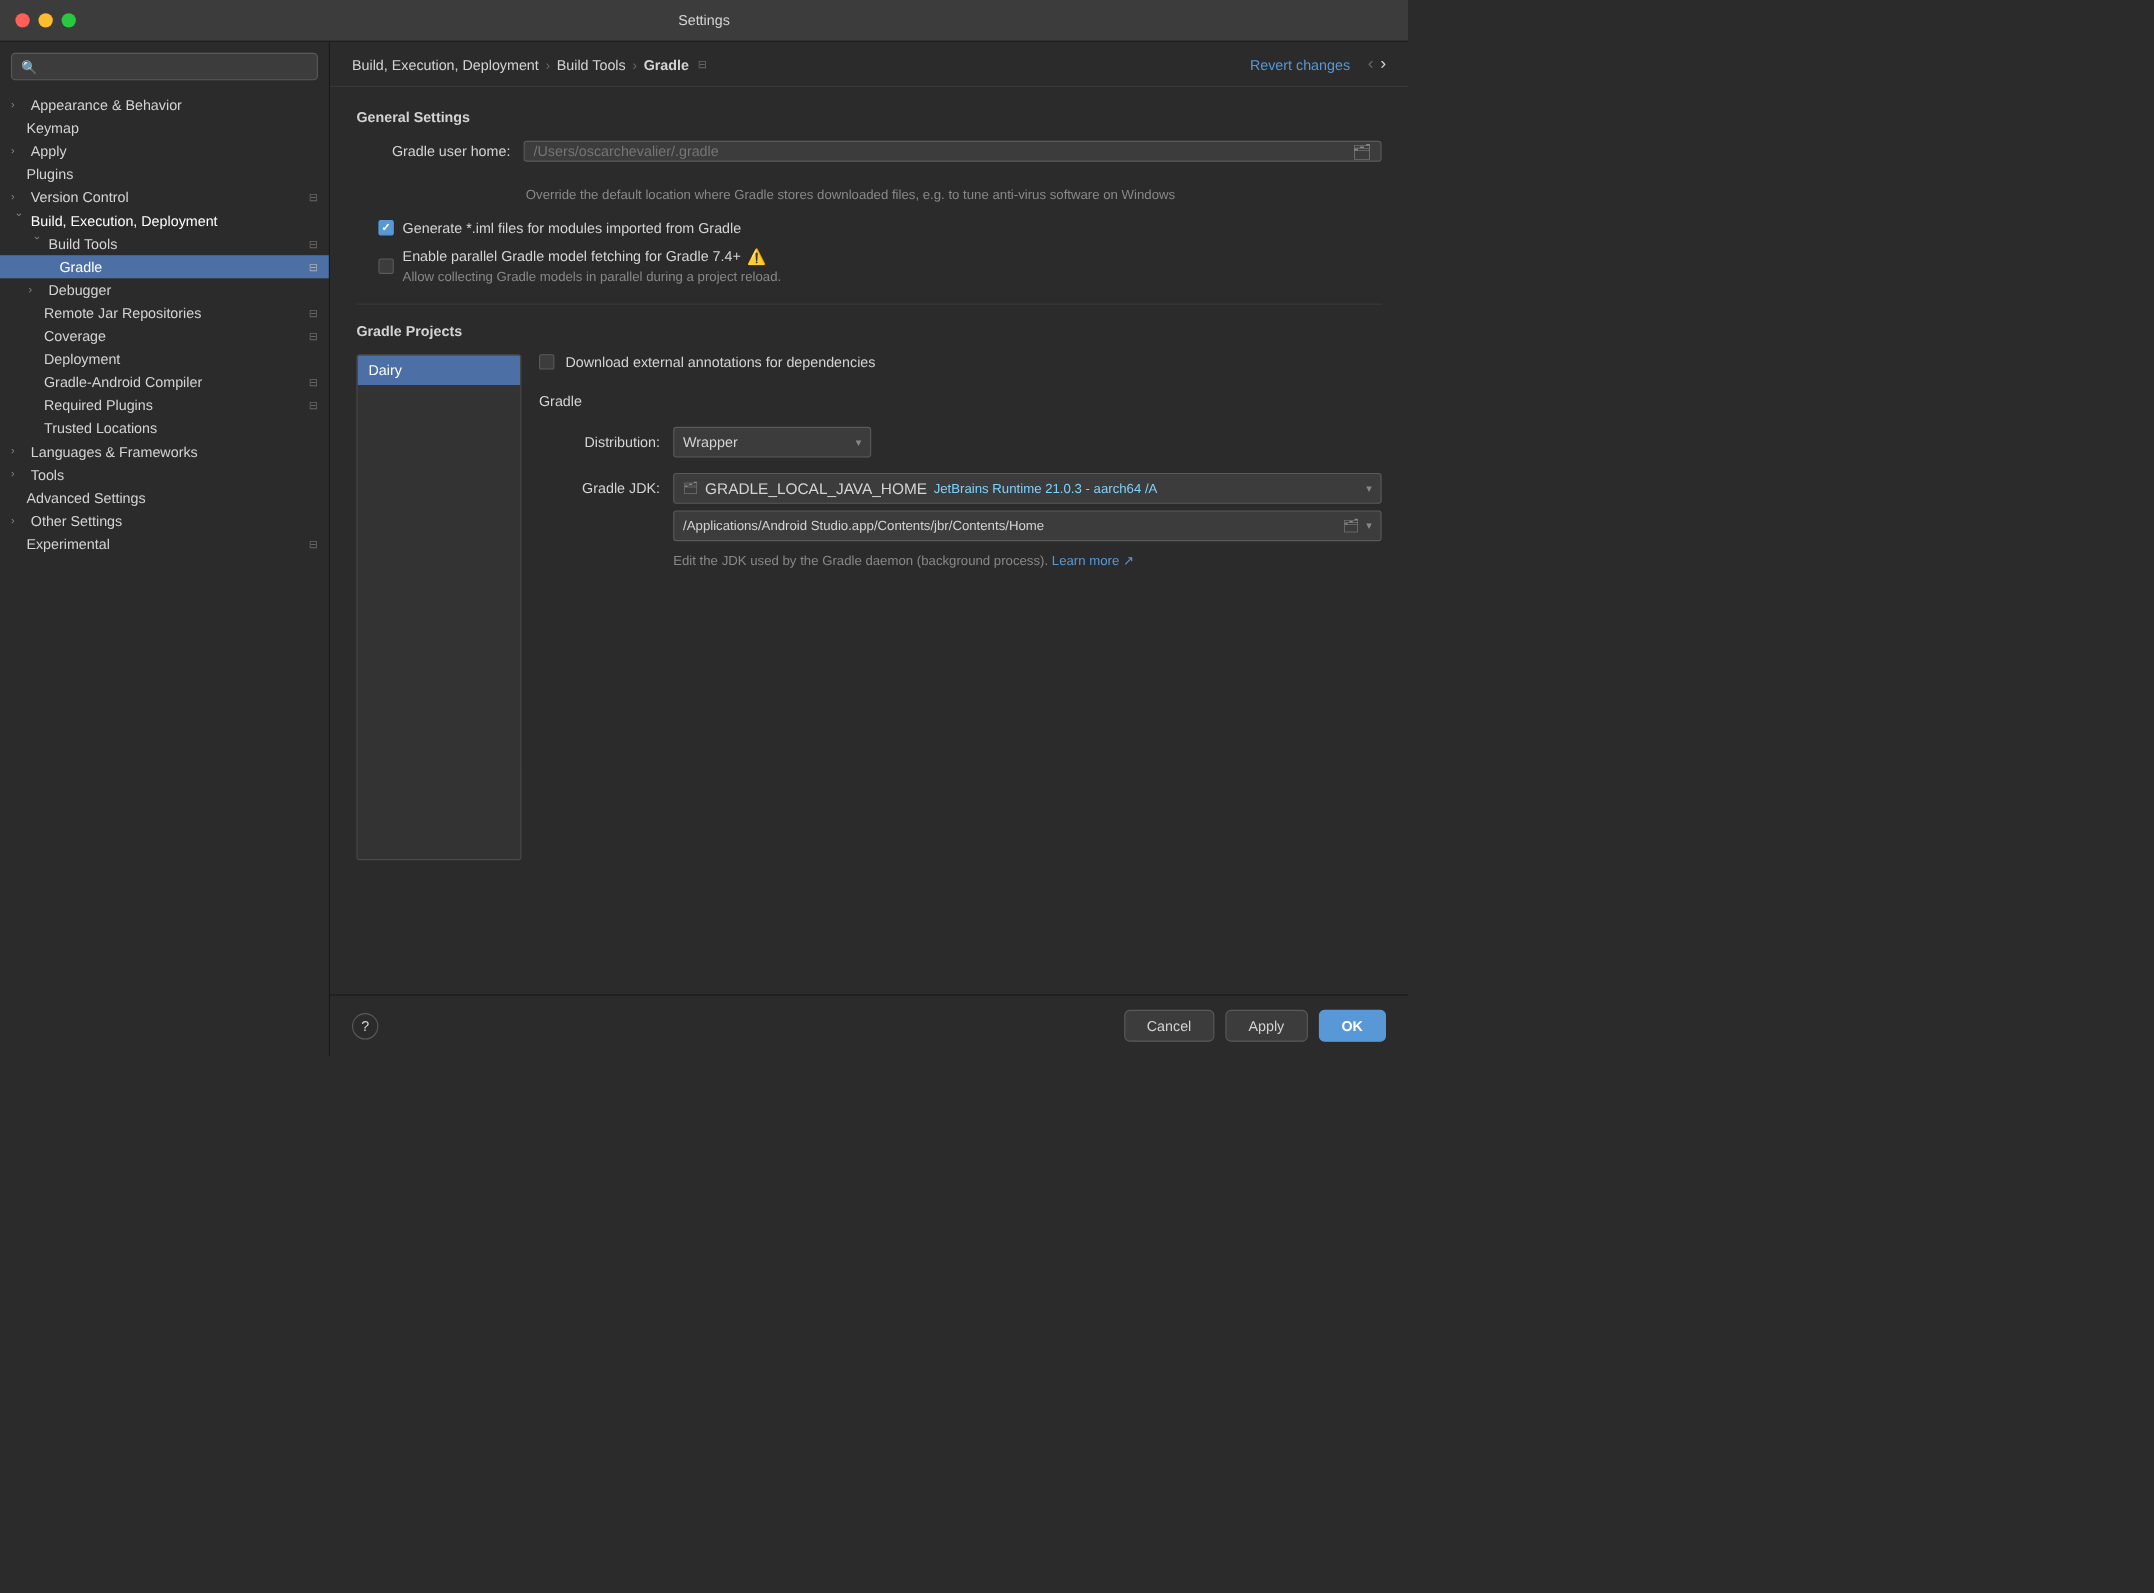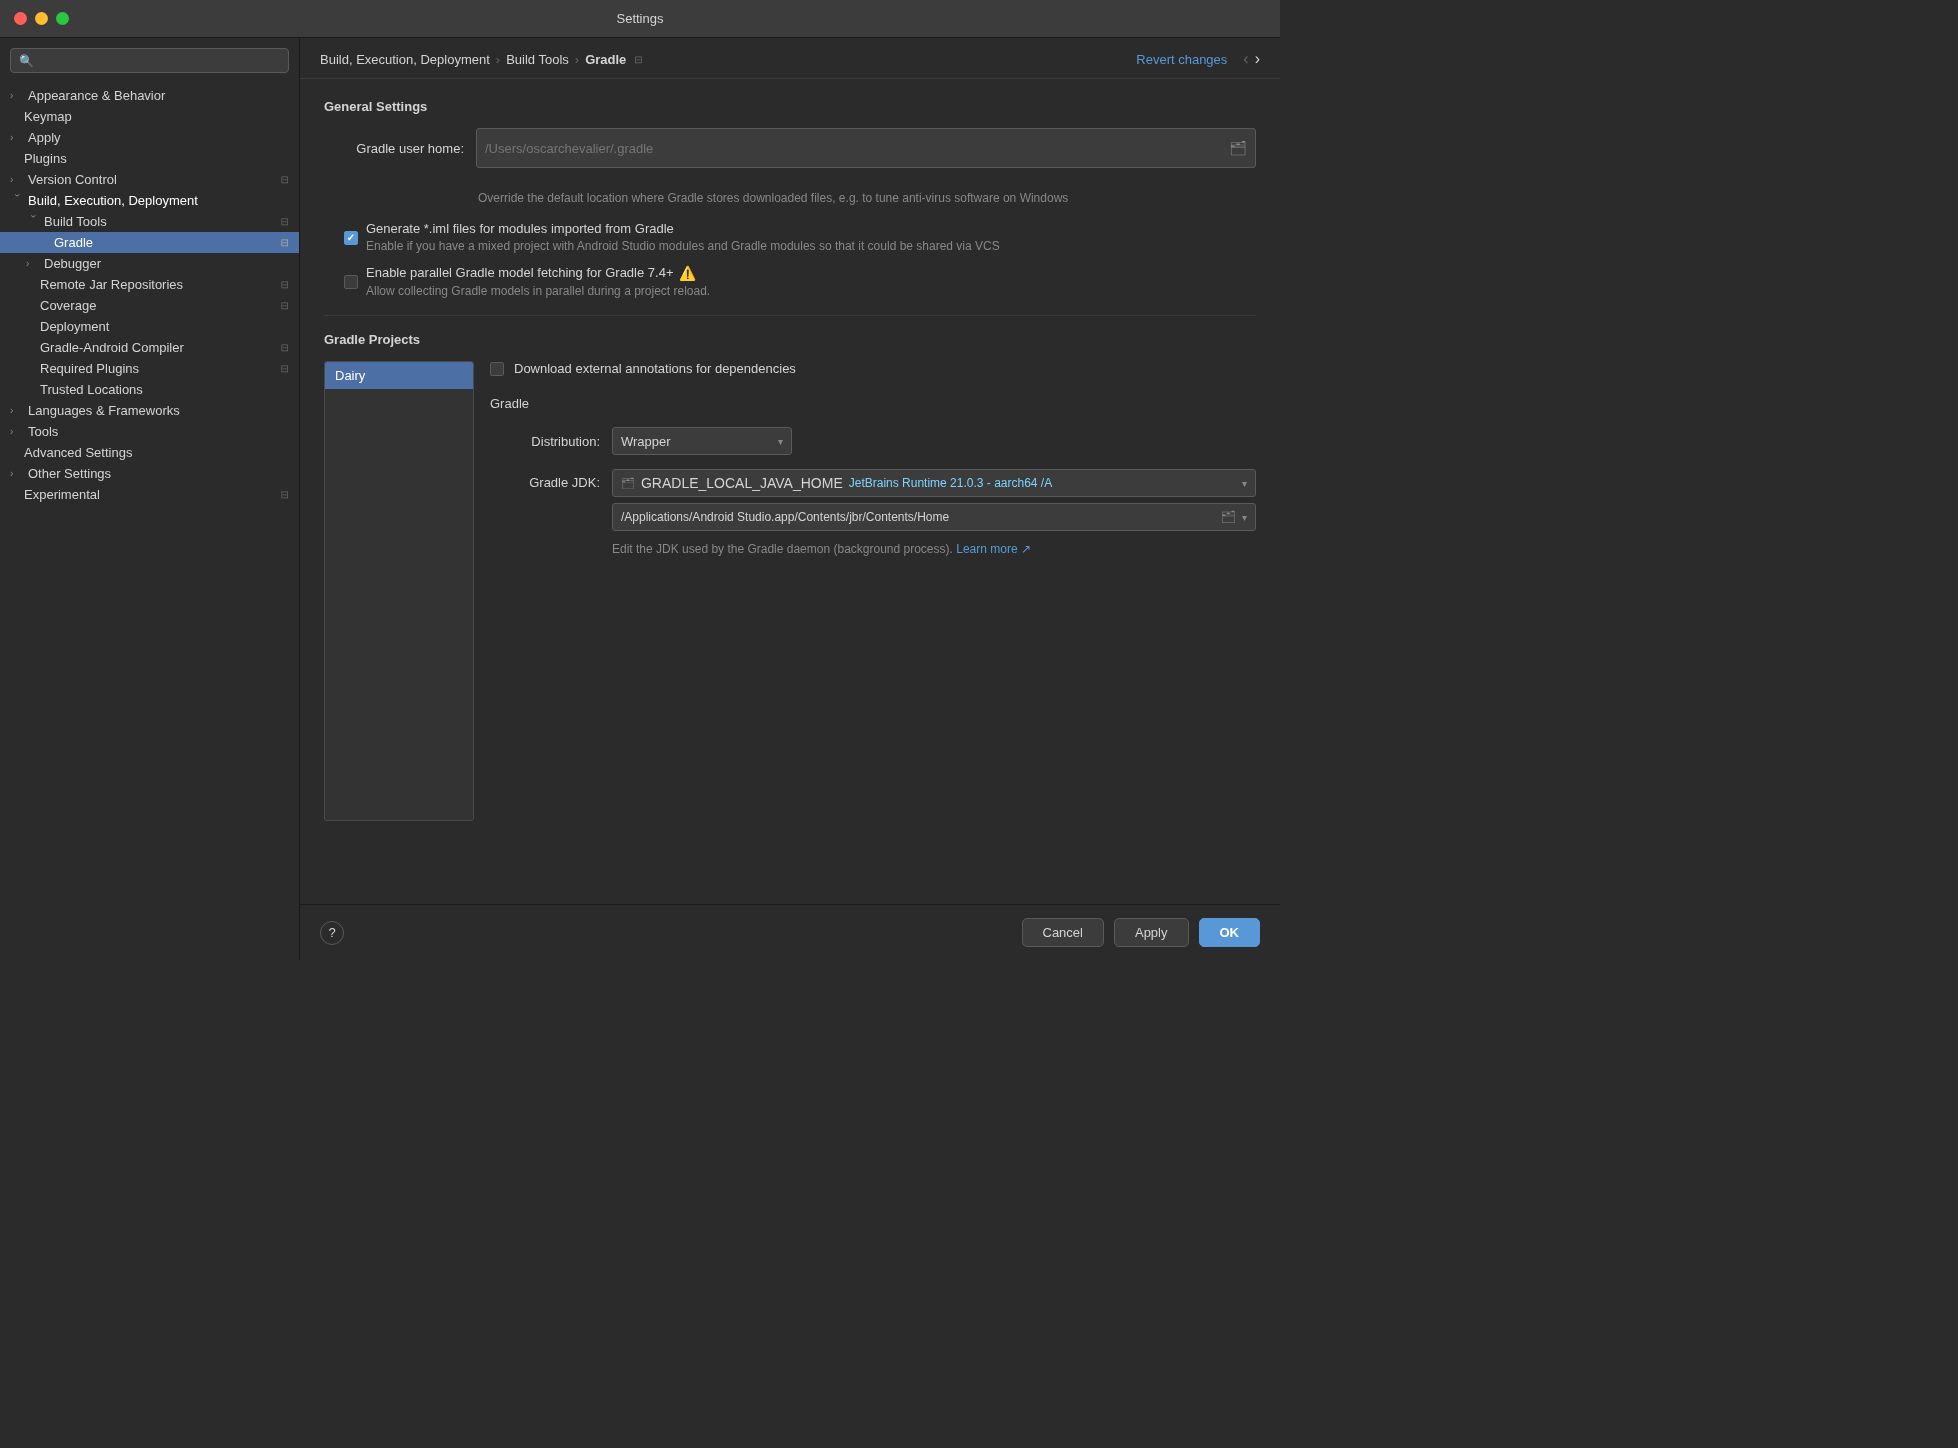--- a/index.html
+++ b/index.html
@@ -160,21 +160,21 @@
       text-align: right;
       flex-shrink: 0;
     }
     .field-input-wrap {
       flex: 1;
       display: flex;
       align-items: center;
       background: #3c3c3c;
       border: 1px solid #5a5a5a;
       border-radius: 3px;
-      height: 40px;
+      height: 19px;
       padding: 0 8px;
       gap: 6px;
     }
     .field-input-wrap input {
       background: transparent;
       border: none;
       outline: none;
       color: #888;
       font-size: 13px;
       flex: 1;
@@ -541,21 +541,20 @@
         </div>
       </div>
 
       <div class="hint-text">Override the default location where Gradle stores downloaded files, e.g. to tune anti-virus software on Windows</div>
 
       <div class="checkbox-row">
         <div class="checkbox-wrap">
           <div class="checkbox checked"></div>
           <div class="checkbox-content">
             <div class="checkbox-label">Generate *.iml files for modules imported from Gradle</div>
-            <div class="checkbox-hint">Enable if you have a mixed project with Android Studio modules and Gradle modules so that it could be shared via VCS</div>
           </div>
         </div>
       </div>
 
       <div class="checkbox-row">
         <div class="checkbox-wrap">
           <div class="checkbox"></div>
           <div class="checkbox-content">
             <div style="display:flex;align-items:center;gap:6px;">
               <span class="checkbox-label">Enable parallel Gradle model fetching for Gradle 7.4+</span>

